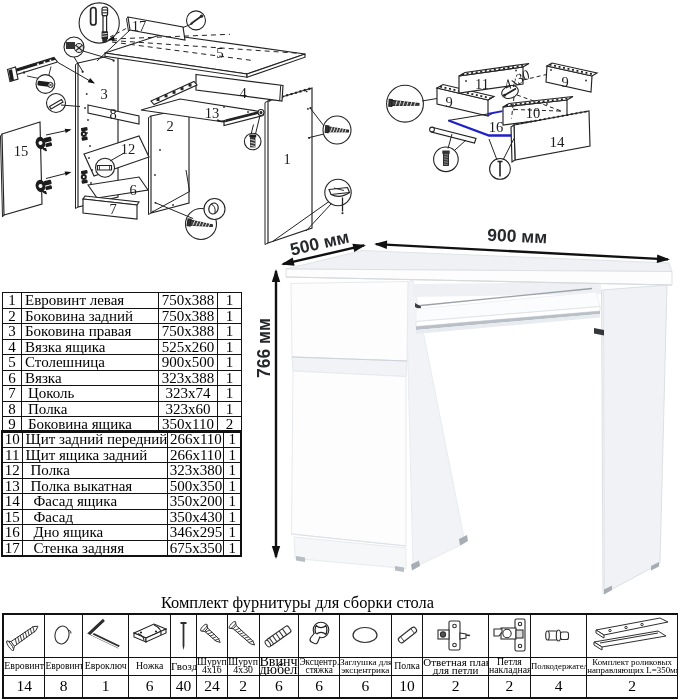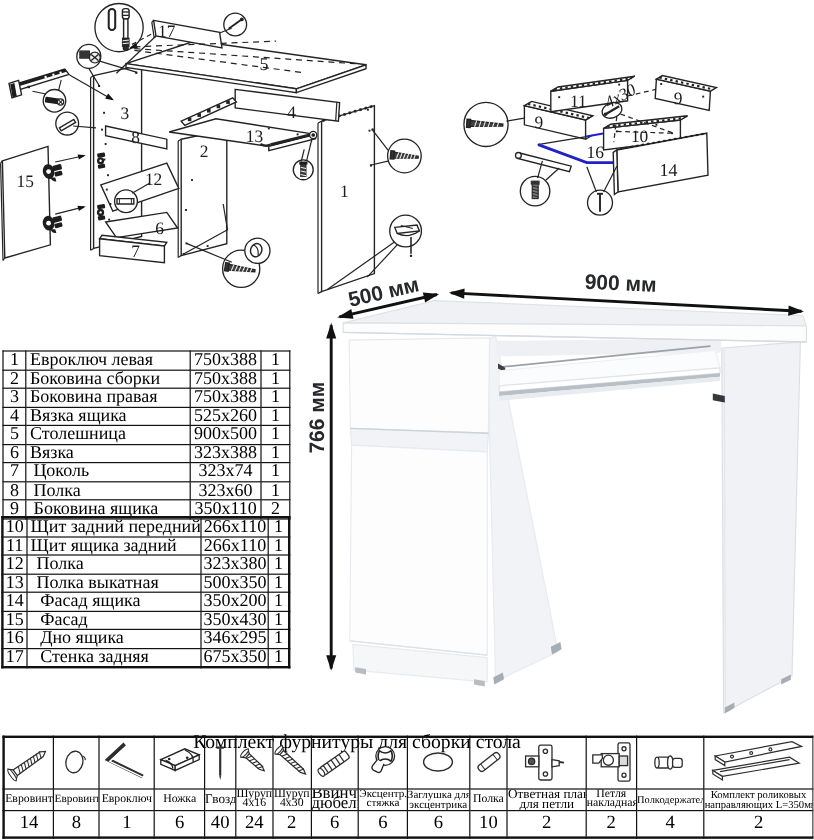--- a/index.html
+++ b/index.html
@@ -15,21 +15,21 @@
 #ptB td{border:1px solid #111;height:13.8px;padding:0;font-size:15px;line-height:14.5px;white-space:nowrap;overflow:hidden;}
 .cnum{text-align:center;}
 .cnm{padding-left:3px!important;}
 
 #hw{position:absolute;left:2px;top:613px;border:2px solid #111;table-layout:fixed;width:677px;}
 #hw td{border:1px solid #111;padding:0;text-align:center;vertical-align:middle;overflow:hidden;}
 #hw .ic svg{display:block;margin:0 auto;}
 #hw .ic{height:43px;}
 #hw .nm{height:16px;font-size:9.8px;line-height:8.8px;white-space:nowrap;}
 #hw .ct{height:22px;font-size:15.5px;line-height:20px;}
-#title{position:absolute;left:161px;top:608px;width:270px;font-size:16.4px;white-space:nowrap;}
+#title{position:absolute;left:161px;top:593px;width:270px;font-size:16.4px;white-space:nowrap;}
 </style>
 </head>
 <body>
 <div id="page">
 <svg id="diag" width="678" height="700" viewBox="0 0 678 700">
 <g id="desk">
 <polygon points="601.5,290.0 667.0,285.0 660.0,563.5 603.0,594.0" fill="#f0f2f5" stroke="#dce0e4" stroke-width="1"></polygon>
 <line x1="603.5" y1="291.0" x2="604.5" y2="592.0" stroke="#e3e6ea" stroke-width="1" stroke-linecap="butt"></line>
 <polygon points="604.0,589.5 612.0,585.5 612.0,590.0 604.0,594.5" fill="#a7adb4" stroke="none" stroke-width="1.15"></polygon>
 <polygon points="651.0,566.0 659.0,562.0 659.0,566.5 651.0,570.5" fill="#a7adb4" stroke="none" stroke-width="1.15"></polygon>
@@ -364,27 +364,27 @@
 <table id="ptA">
 <colgroup>
         <col style="width:19px">
         <col style="width:137px">
         <col style="width:59px">
         <col style="width:24px">
       </colgroup>
 <tbody>
         <tr>
           <td class="cnum">1</td>
-          <td class="cnm">Евроключ левая</td>
+          <td class="cnm">Евровинт левая</td>
           <td class="cnum">750х388</td>
           <td class="cnum">1</td>
         </tr>
 <tr>
           <td class="cnum">2</td>
-          <td class="cnm">Боковина сборки</td>
+          <td class="cnm">Боковина задний</td>
           <td class="cnum">750х388</td>
           <td class="cnum">1</td>
         </tr>
 <tr>
           <td class="cnum">3</td>
           <td class="cnm">Боковина правая</td>
           <td class="cnum">750х388</td>
           <td class="cnum">1</td>
         </tr>
 <tr>

